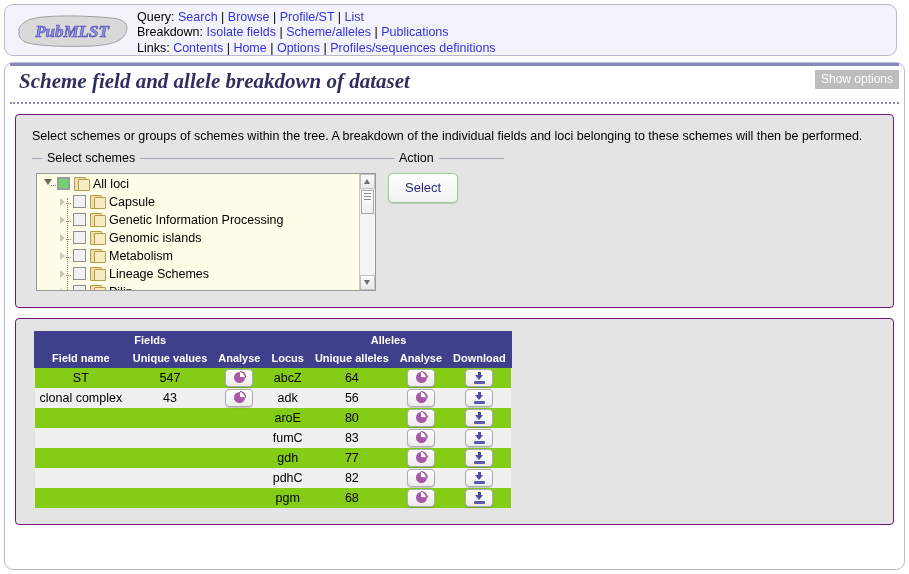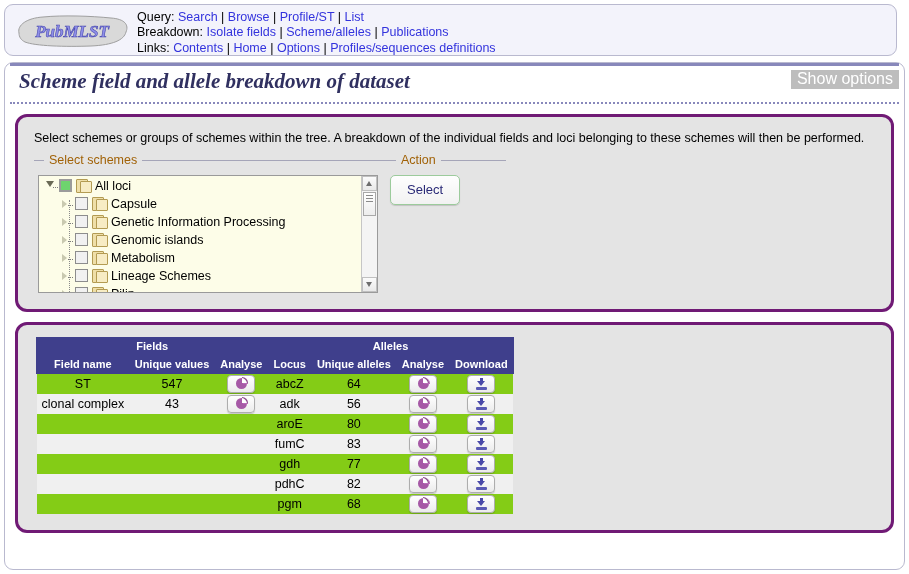--- a/index.html
+++ b/index.html
@@ -124,32 +124,32 @@
     font-size: 21px;
     color: #303060;
     white-space: nowrap;
   }
   .show-options {
     position: absolute;
     right: 0px;
     top: 4px;
     background: #bdbdbd;
     color: #ffffff;
-    font-size: 16px;
+    font-size: 12px;
     padding: 2px 6px 3px 6px;
     line-height: 14px;
     white-space: nowrap;
   }
 
   
   .panel {
     margin: 10px 10px 0 10px;
     background: #e4e4e4;
-    border: 3px solid #701a75;
-    border-radius: 12px;
+    border: 1px solid #701a75;
+    border-radius: 4px;
     box-sizing: border-box;
     position: relative;
   }
   .panel-intro {
     padding: 14px 16px 0 16px;
     font-size: 12.5px;
     color: #000;
   }
 
   
@@ -159,21 +159,21 @@
     padding: 8px 16px 16px 16px;
   }
   fieldset.fs {
     border: 0;
     border-top: 1px solid #a5a5b8;
     margin: 0;
     padding: 8px 0 0 0;
     box-sizing: border-box;
   }
   fieldset.fs legend {
-    color: #a16207;
+    color: #000000;
     font-size: 12.5px;
     padding: 0 5px;
     margin-left: 10px;
   }
   .fs-schemes { width: 352px; }
   .fs-action { width: 120px; margin-left: 18px; }
 
   
   .tree-box {
     position: relative;

